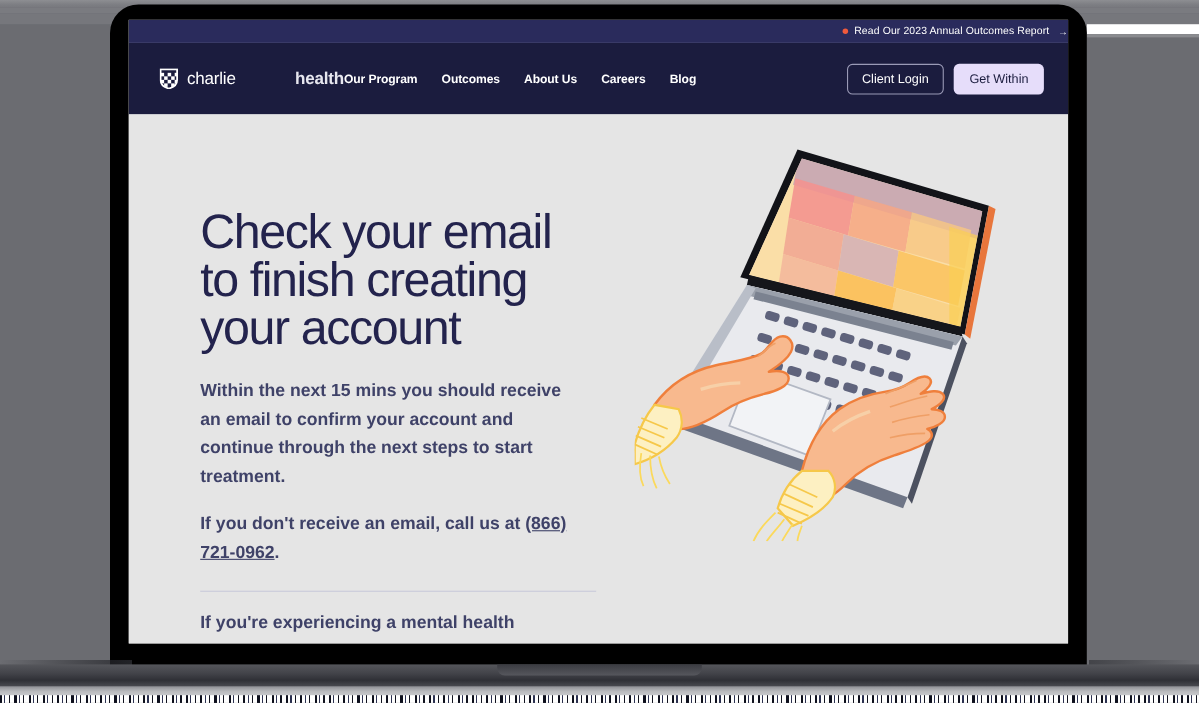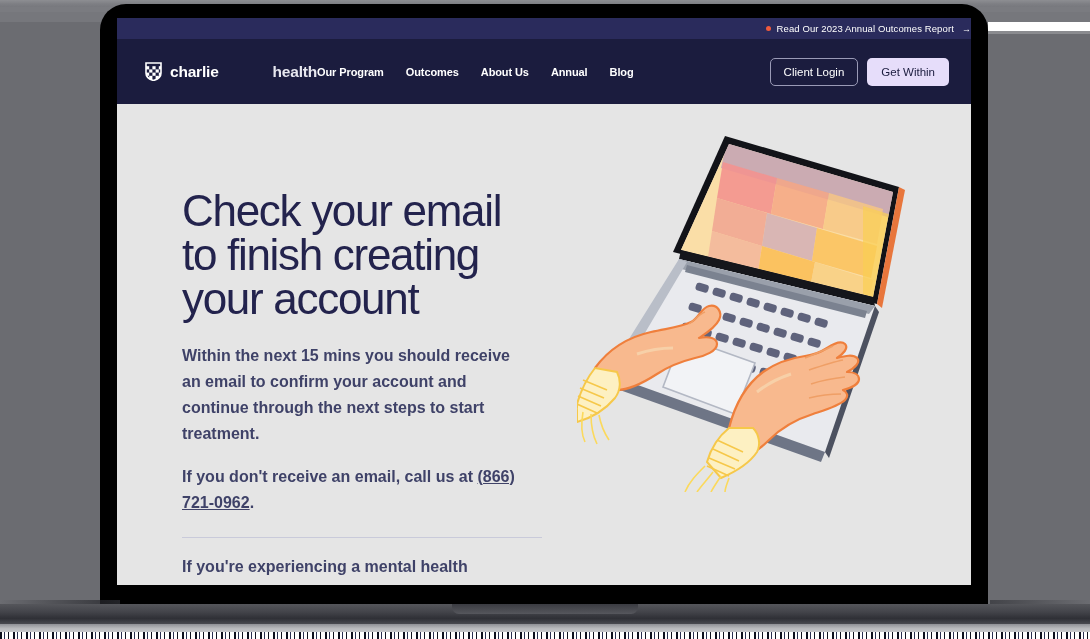--- a/index.html
+++ b/index.html
@@ -149,21 +149,21 @@
     gap: 8px;
     cursor: pointer;
   }
   .brand-shield { width: 17px; height: 19px; display: block; }
   .brand-text {
     font-size: 15.5px;
     color: #ffffff;
     letter-spacing: -0.2px;
     white-space: nowrap;
   }
-  .brand-text .b-bold { font-weight: 700; margin-top: 25px; }
+  .brand-text .b-bold { font-weight: 400; margin-top: 25px; }
   .brand-text .b-light { font-weight: 700; color: #e7e7ef; margin-left: 12px; padding-left: 42px; }
 
   .nav-links {
     display: flex;
     align-items: center;
     gap: 22px;
   }
   .nav-link {
     font-size: 11px;
     font-weight: 700;
@@ -302,21 +302,21 @@
         </svg>
         <div class="brand-text">
           <span class="b-bold">charlie</span><span class="b-light">health</span>
         </div>
       </div>
 
       <div class="nav-links">
         <span class="nav-link">Our Program</span>
         <span class="nav-link">Outcomes</span>
         <span class="nav-link">About Us</span>
-        <span class="nav-link">Annual</span>
+        <span class="nav-link">Careers</span>
         <span class="nav-link">Blog</span>
       </div>
 
       <div class="nav-actions">
         <button class="btn-login">Client Login</button>
         <button class="btn-started">Get Within</button>
       </div>
     </div>
 
     <div class="page-body">

